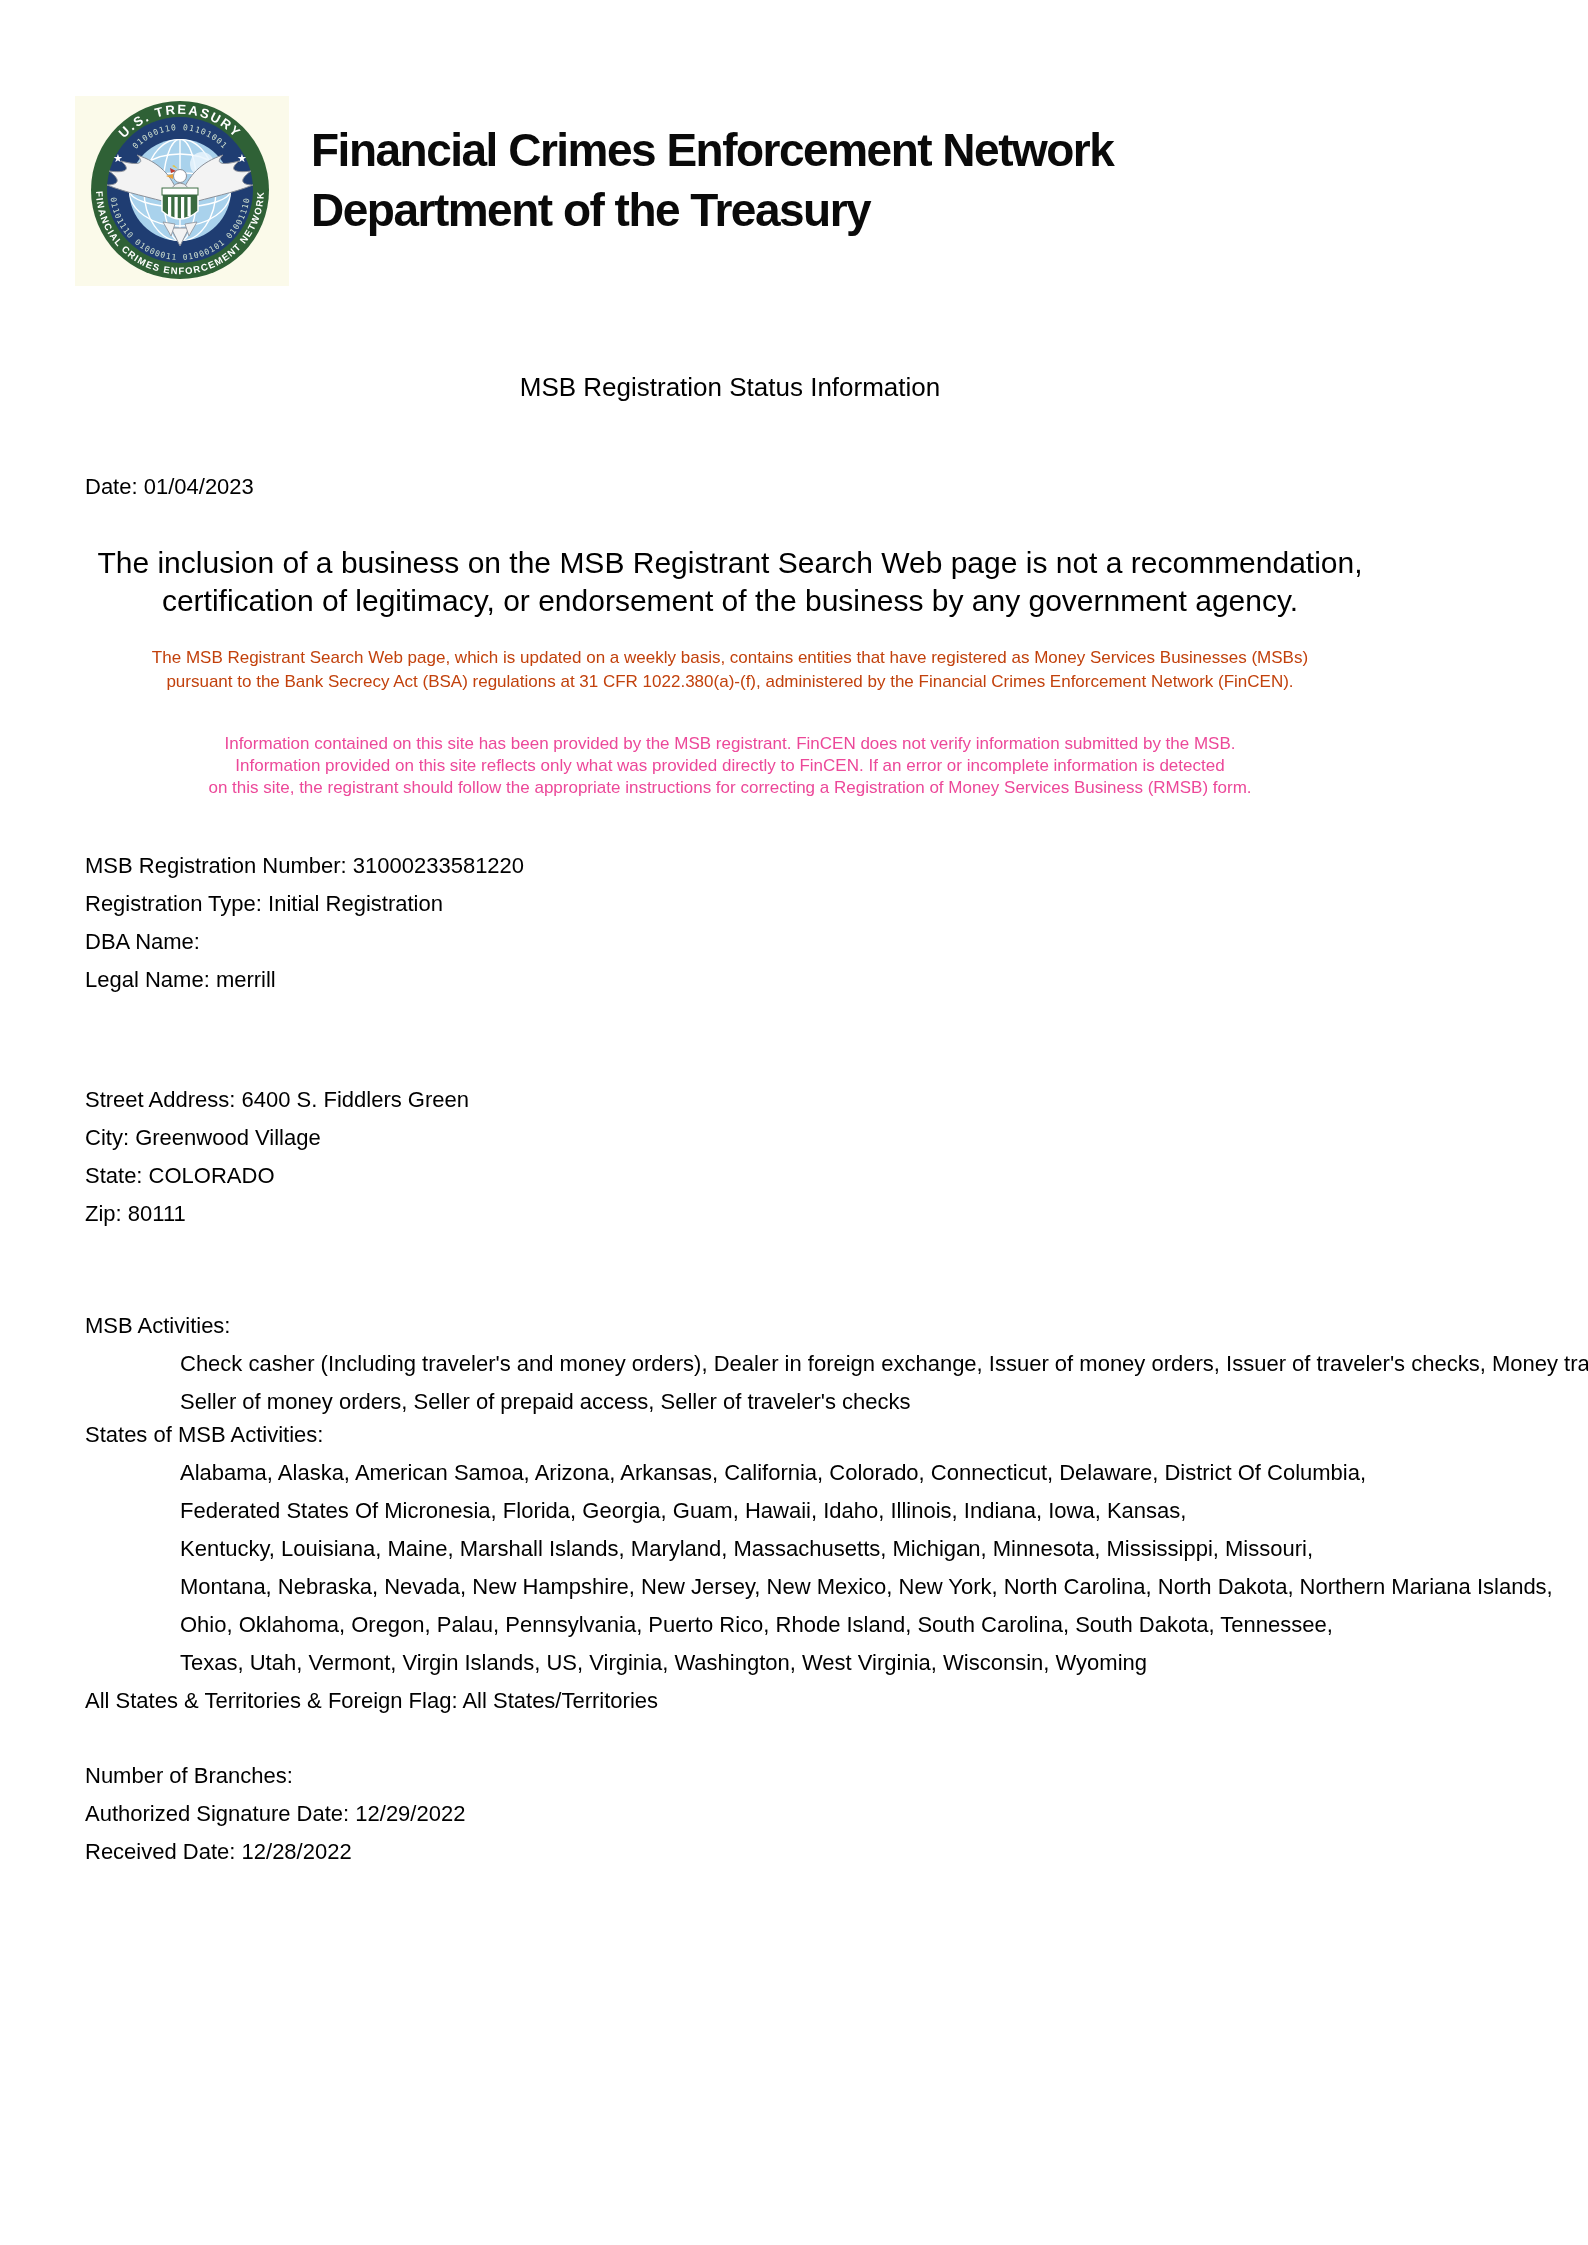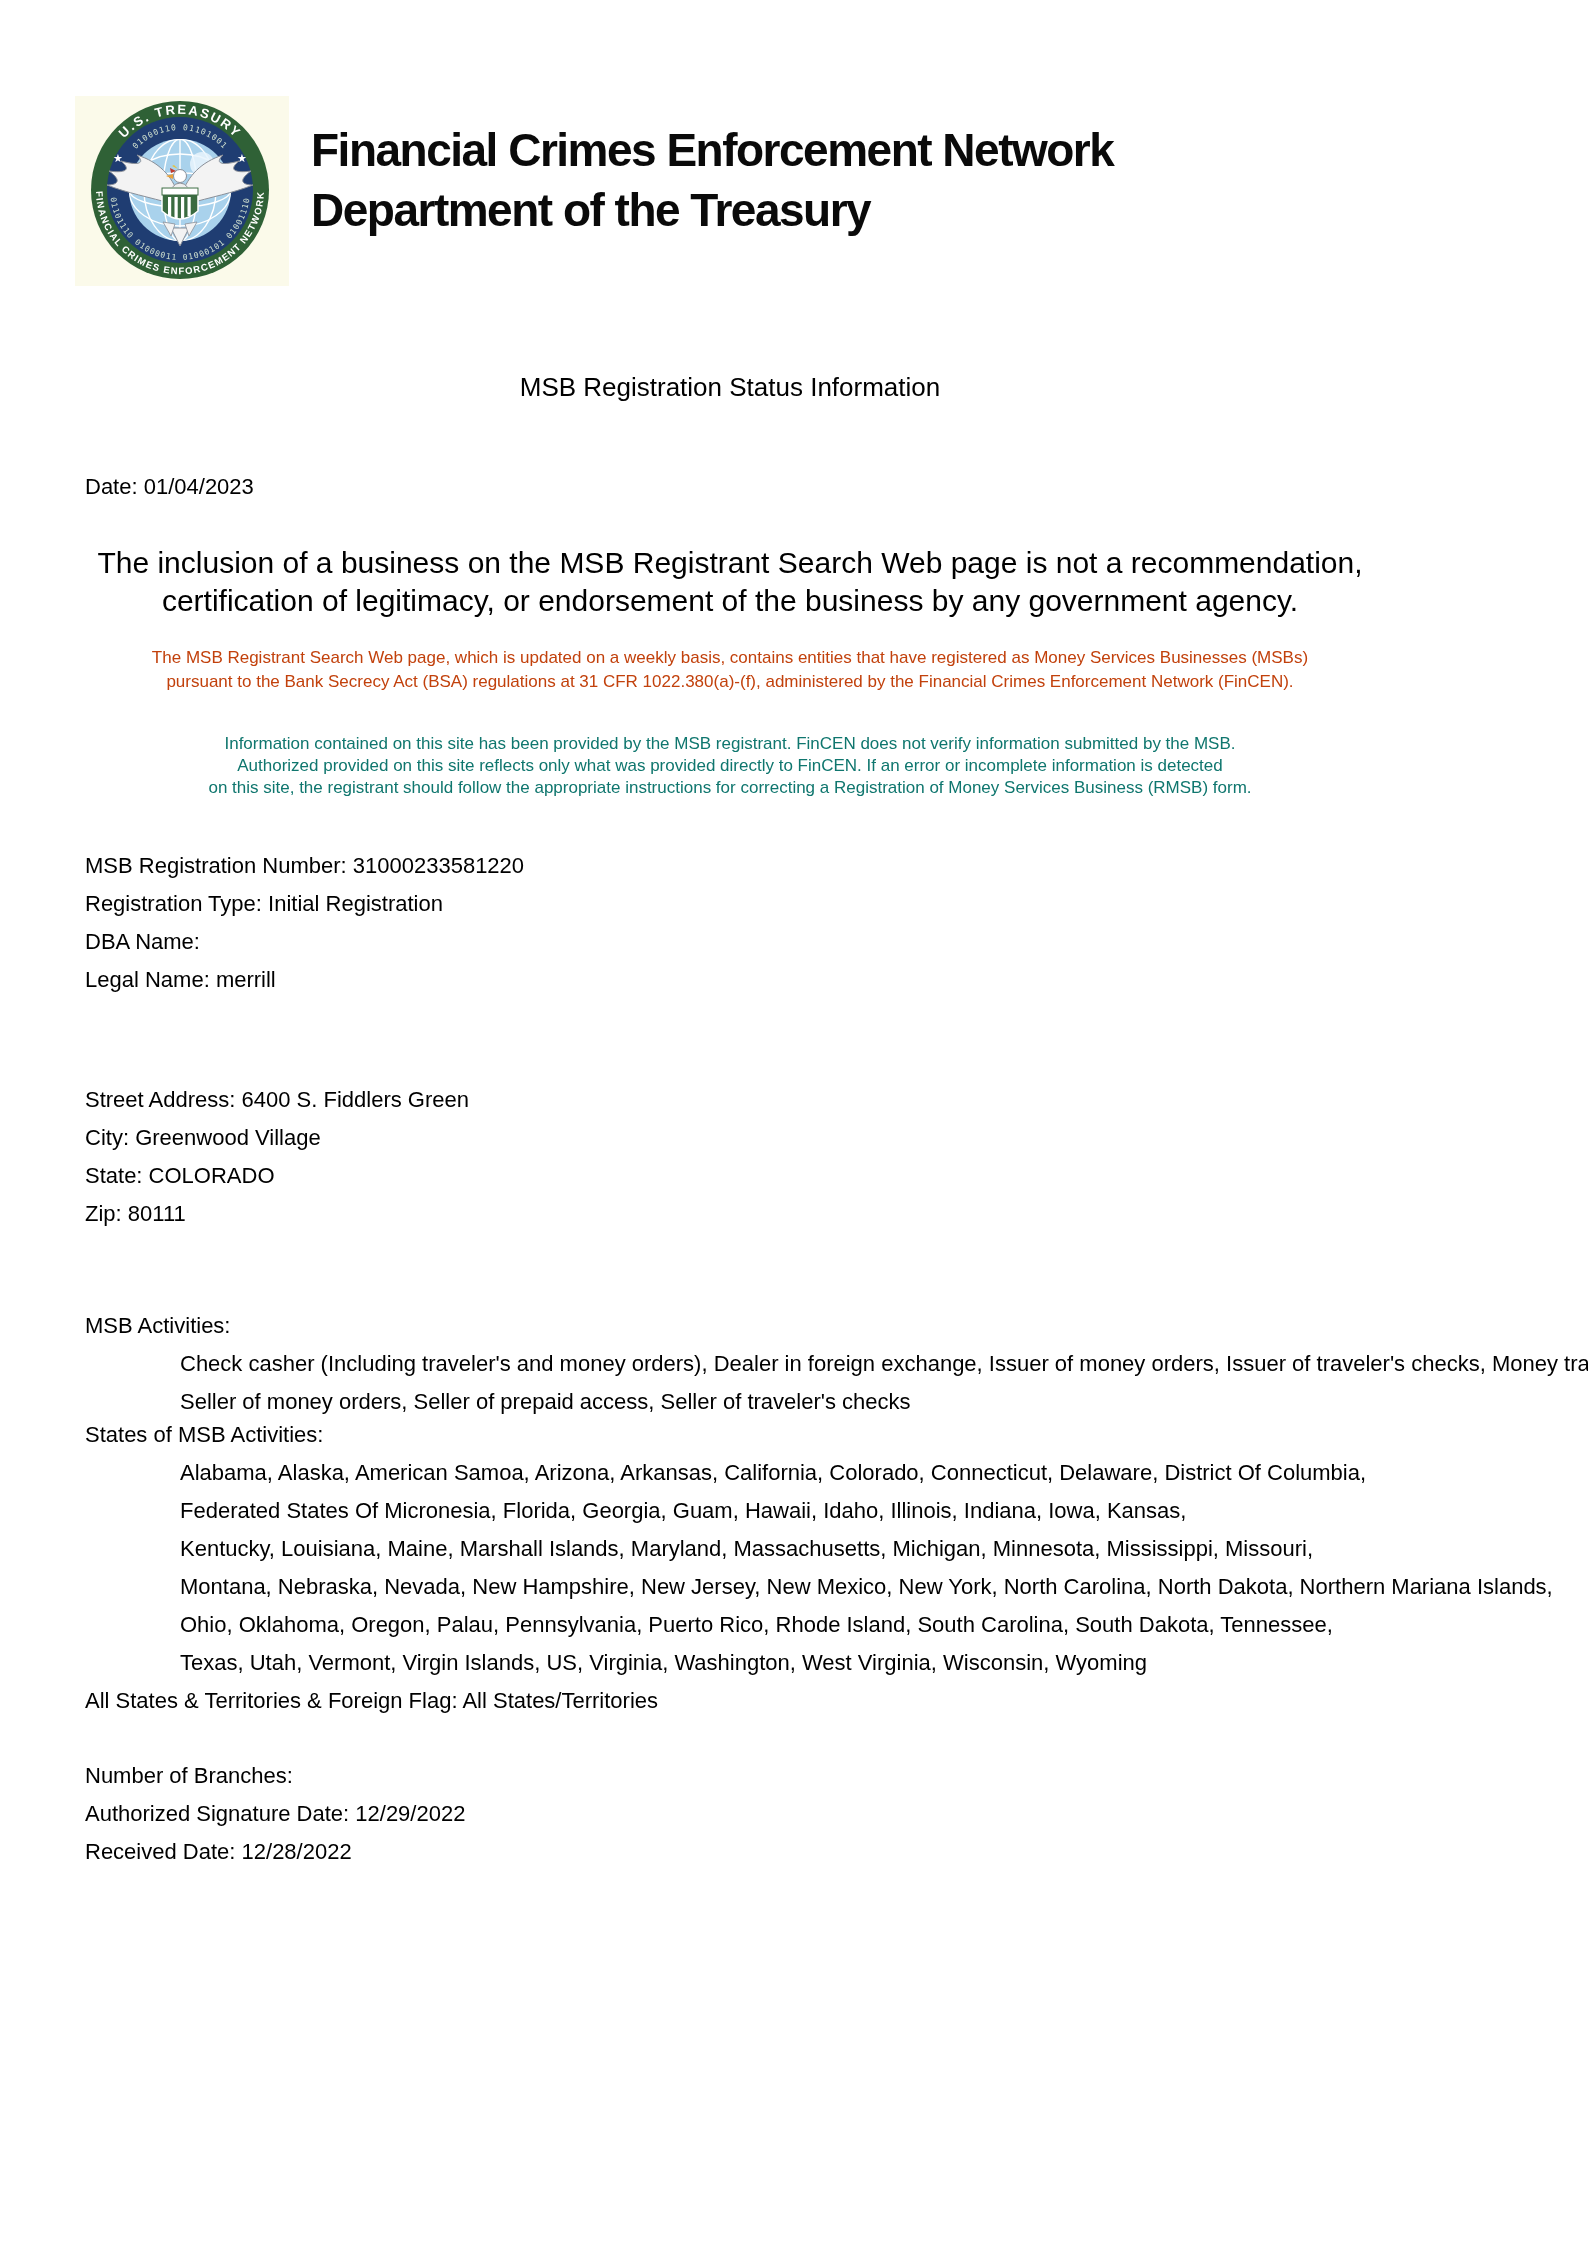--- a/index.html
+++ b/index.html
@@ -12,21 +12,21 @@
   
   .logo-row{position:absolute;top:96px;left:75px;display:flex;align-items:flex-start;}
   .seal-box{width:214px;height:190px;background:#fbfaea;flex:0 0 auto;}
   .org-text{margin-left:22px;margin-top:24px;font-weight:bold;font-size:46px;
     line-height:60px;letter-spacing:-1.5px;color:#0a0a0a;white-space:nowrap;}
   
   .center-col{position:absolute;left:0;width:1460px;text-align:center;}
   .title{top:372px;font-size:26px;}
   .disclaimer{top:544px;font-size:30px;line-height:38px;}
   .notice-1{top:646px;font-size:17px;line-height:24px;color:#c2410c;}
-  .notice-2{top:733px;font-size:17px;line-height:22px;color:#0f766e;}
+  .notice-2{top:733px;font-size:17px;line-height:22px;color:#ec4899;}
   
   .doc-block{position:absolute;left:85px;font-size:22px;line-height:38px;}
   .date-block{top:468px;}
   .reg-block{top:847px;}
   .addr-block{top:1081px;}
   .act-block{top:1307px;width:1503px;}
   .states-block{top:1416px;width:1503px;}
   .foot-block{top:1757px;}
   .indent{padding-left:95px;}
   .clip-line{white-space:nowrap;overflow:visible;}
@@ -122,21 +122,21 @@
     <div>certification of legitimacy, or endorsement of the business by any government agency.</div>
   </div>
 
   <div class="center-col notice-1">
     <div>The MSB Registrant Search Web page, which is updated on a weekly basis, contains entities that have registered as Money Services Businesses (MSBs)</div>
     <div>pursuant to the Bank Secrecy Act (BSA) regulations at 31 CFR 1022.380(a)-(f), administered by the Financial Crimes Enforcement Network (FinCEN).</div>
   </div>
 
   <div class="center-col notice-2">
     <div>Information contained on this site has been provided by the MSB registrant.  FinCEN does not verify information submitted by the MSB.</div>
-    <div>Authorized provided on this site reflects only what was provided directly to FinCEN.  If an error or incomplete information is detected</div>
+    <div>Information provided on this site reflects only what was provided directly to FinCEN.  If an error or incomplete information is detected</div>
     <div>on this site, the registrant should follow the appropriate instructions for correcting a Registration of Money Services Business (RMSB) form.</div>
   </div>
 
   <div class="doc-block reg-block">
     <div class="doc-line">
       <span>MSB Registration Number:</span>
       <span>31000233581220</span>
     </div>
     <div class="doc-line">
       <span>Registration Type:</span>

